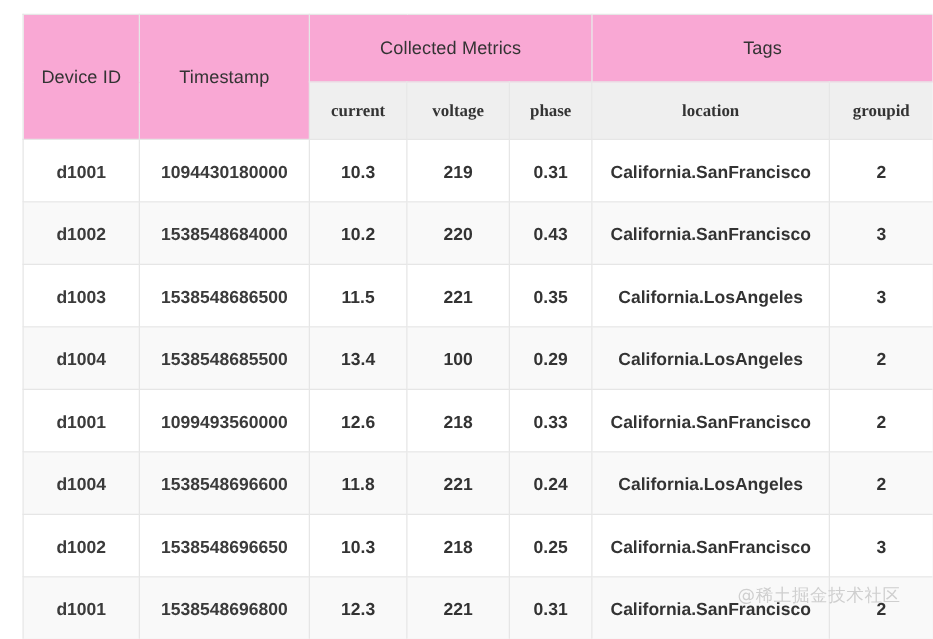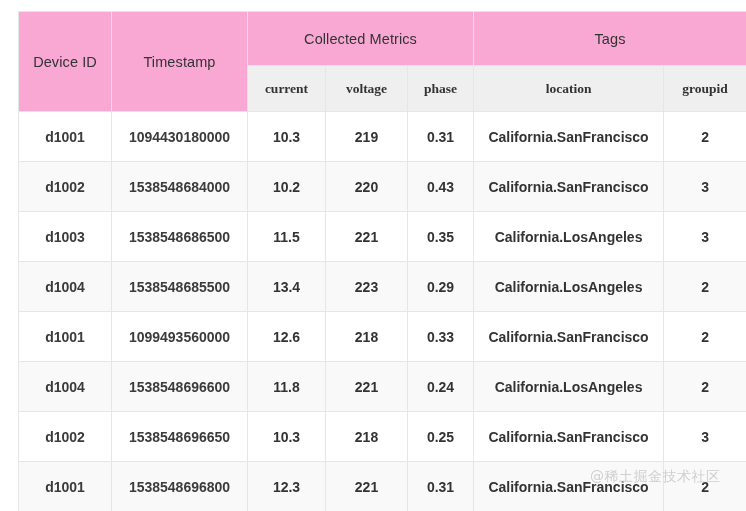--- a/index.html
+++ b/index.html
@@ -156,21 +156,21 @@
           <td>11.5</td>
           <td>221</td>
           <td>0.35</td>
           <td>California.LosAngeles</td>
           <td>3</td>
         </tr>
         <tr class="alt">
           <td class="device">d1004</td>
           <td class="ts">1538548685500</td>
           <td>13.4</td>
-          <td>223</td>
+          <td>100</td>
           <td>0.29</td>
           <td>California.LosAngeles</td>
           <td>2</td>
         </tr>
         <tr>
           <td class="device">d1001</td>
           <td class="ts">1099493560000</td>
           <td>12.6</td>
           <td>218</td>
           <td>0.33</td>

